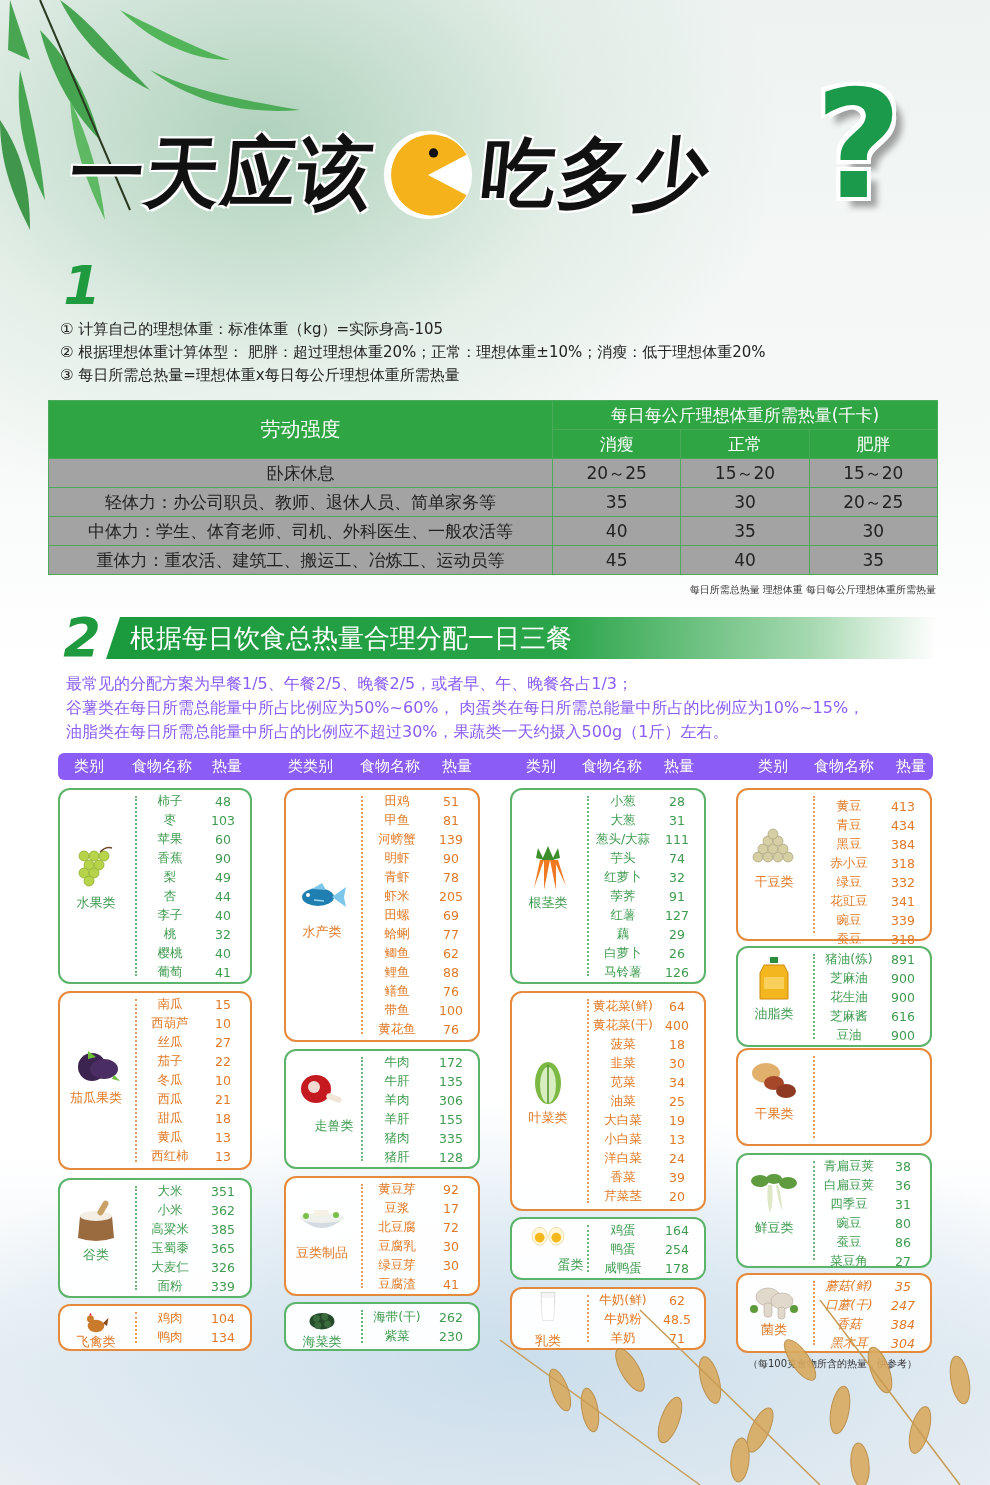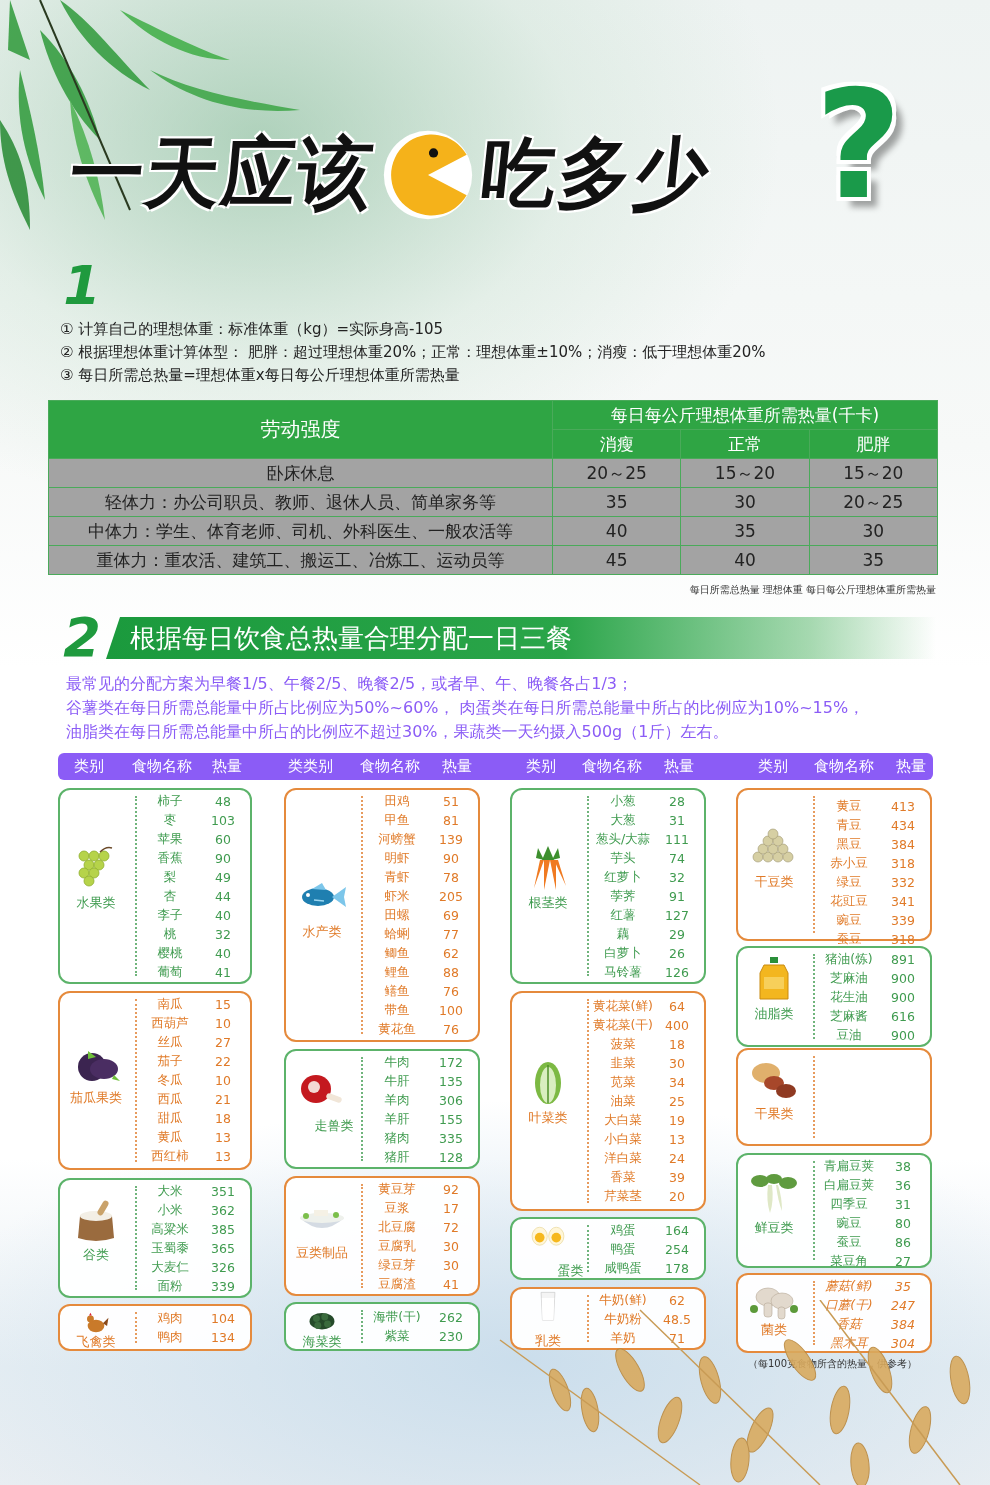--- a/index.html
+++ b/index.html
@@ -644,21 +644,21 @@
         </div>
       </div>
     </div>
     <div class="box green" style="left: 510px; top: 1217px; width: 196px; height: 63px;">
       <div class="icon" style="top: 2px; height: 26px; left: 18px; width: 36px;"><svg viewBox="0 0 52 44">
           <ellipse cx="14" cy="22" rx="11" ry="13" fill="#fff6d8" stroke="#e8d79a"></ellipse>
           <circle cx="14" cy="24" r="7" fill="#f6b81d"></circle>
           <ellipse cx="38" cy="22" rx="11" ry="13" fill="#fff6d8" stroke="#e8d79a"></ellipse>
           <circle cx="38" cy="24" r="7" fill="#f6b81d"></circle>
         </svg></div>
-      <div class="cat" style="top: 43px; padding-left: 45px;">蛋类</div>
+      <div class="cat" style="top: 37px; padding-left: 45px;">蛋类</div>
       <div class="sep"></div>
       <div class="rows" style="top: 2px;">
         <div class="row">
           <span class="nm">鸡蛋</span>
           <span class="kc">164</span>
         </div>
         <div class="row">
           <span class="nm">鸭蛋</span>
           <span class="kc">254</span>
         </div>

